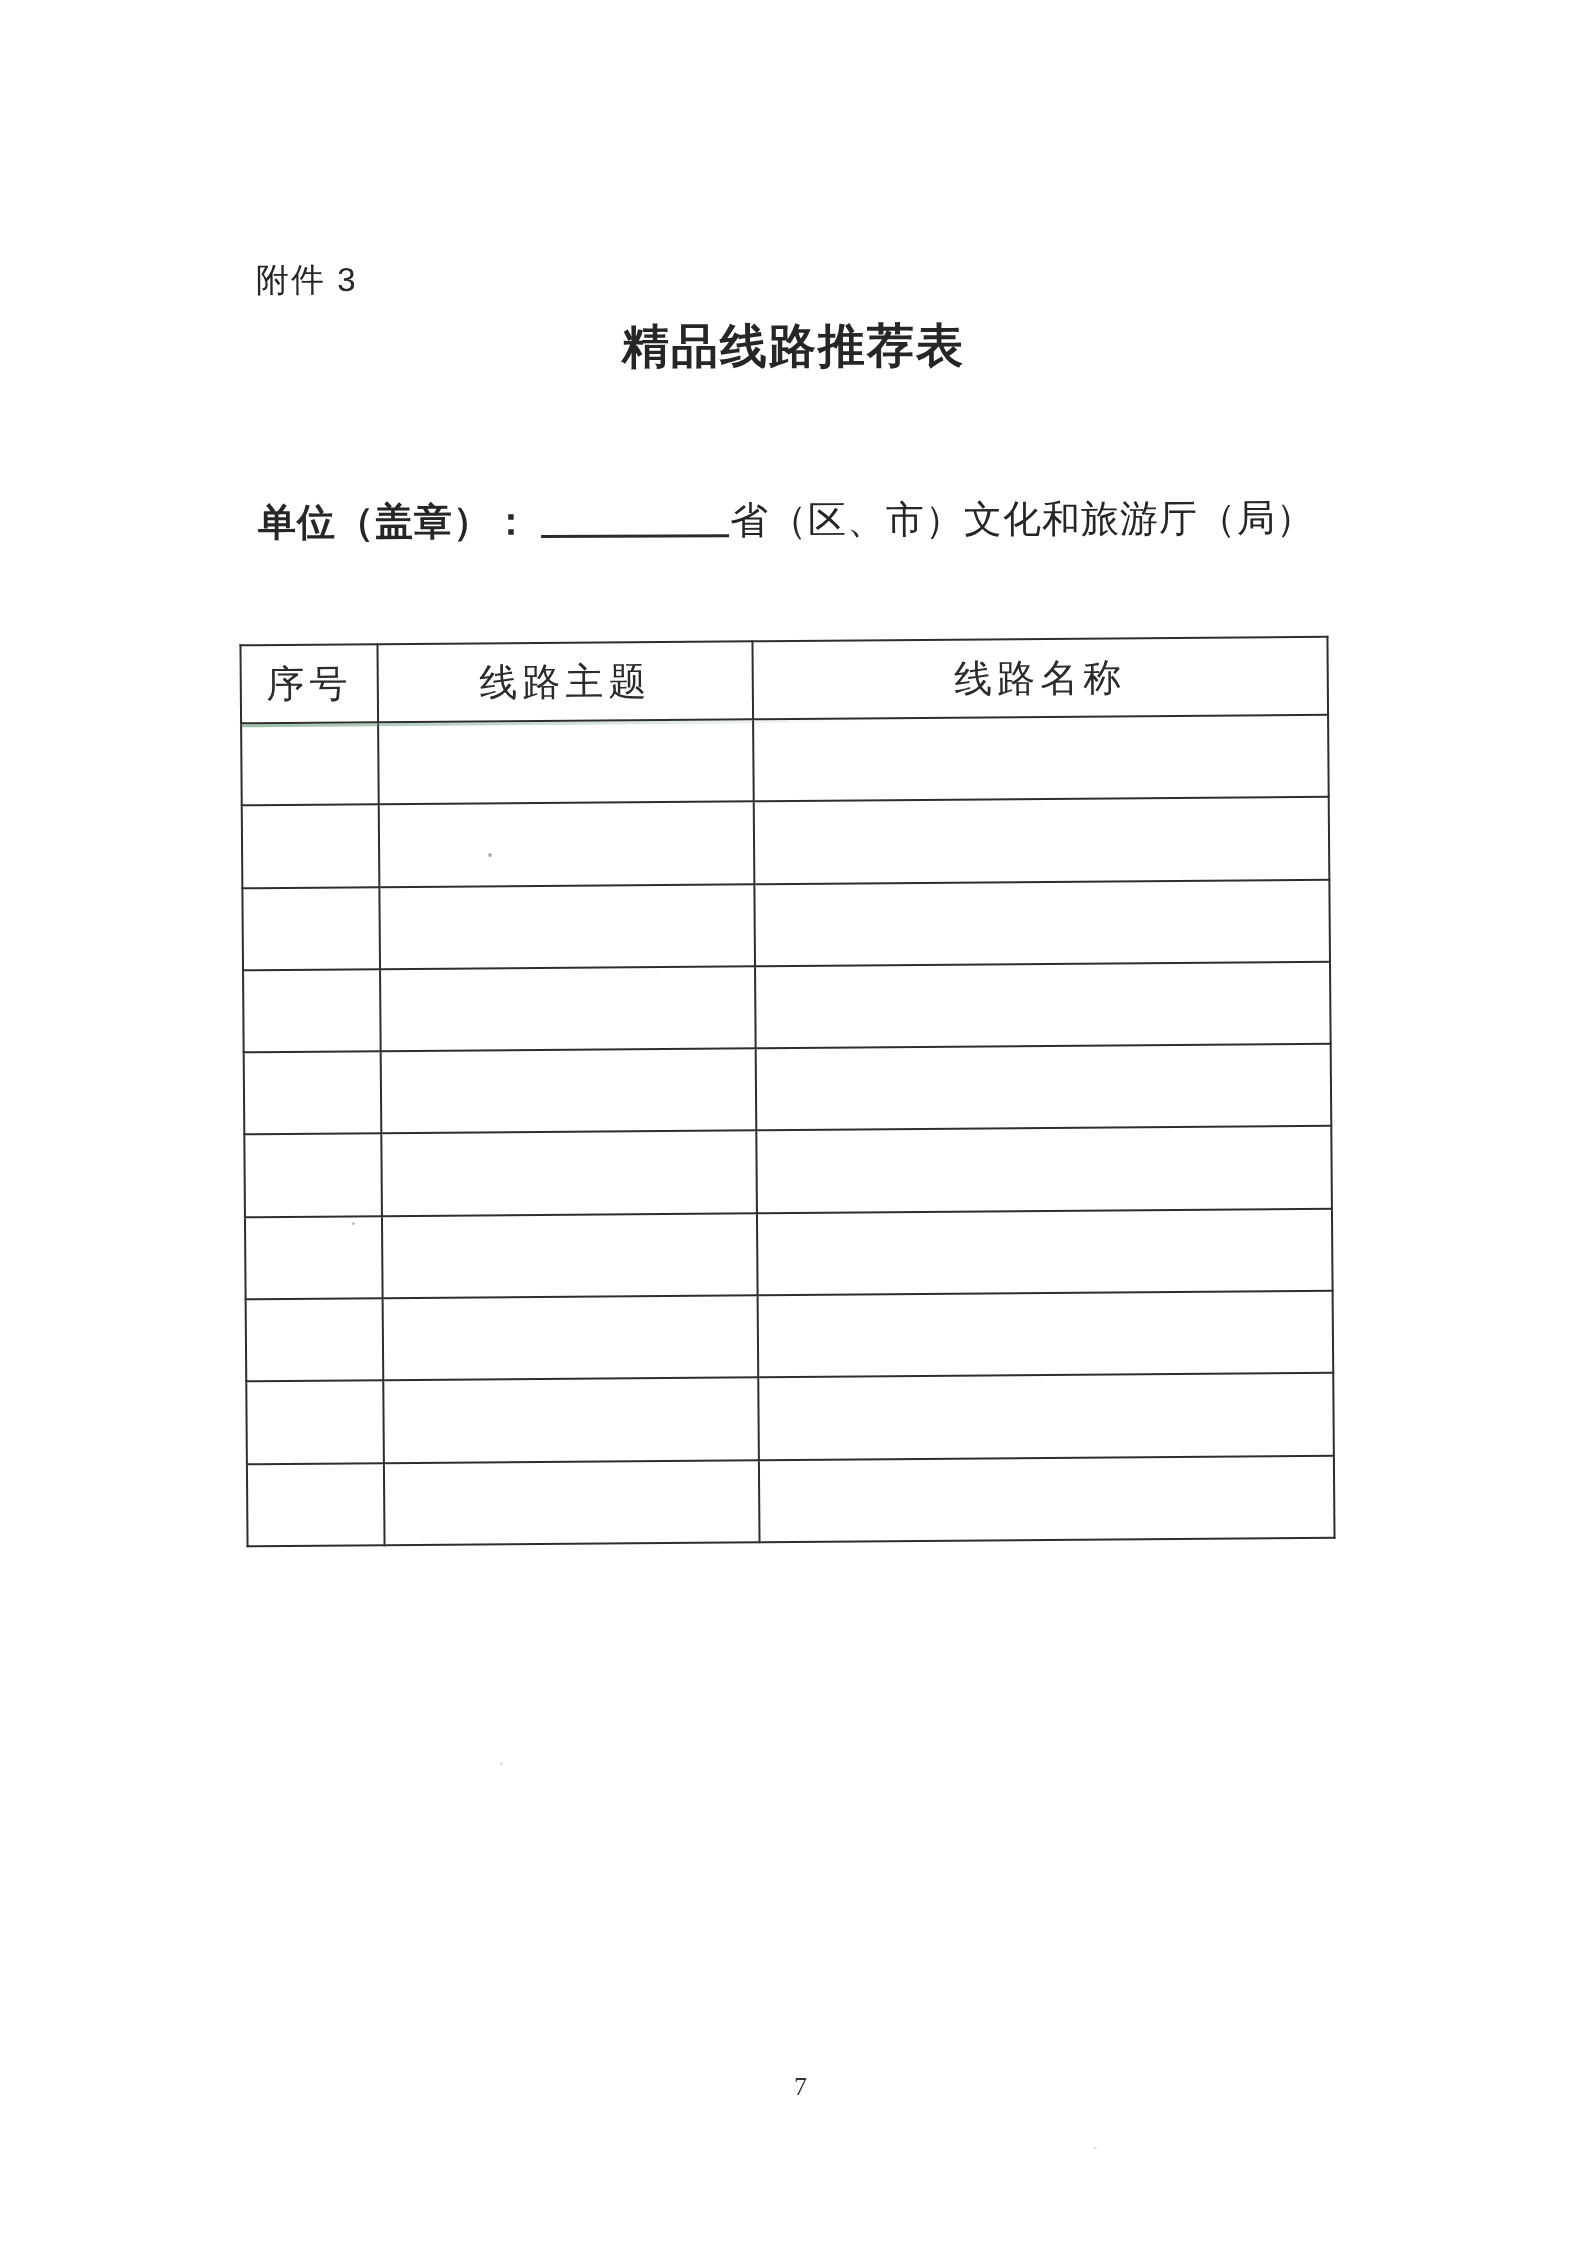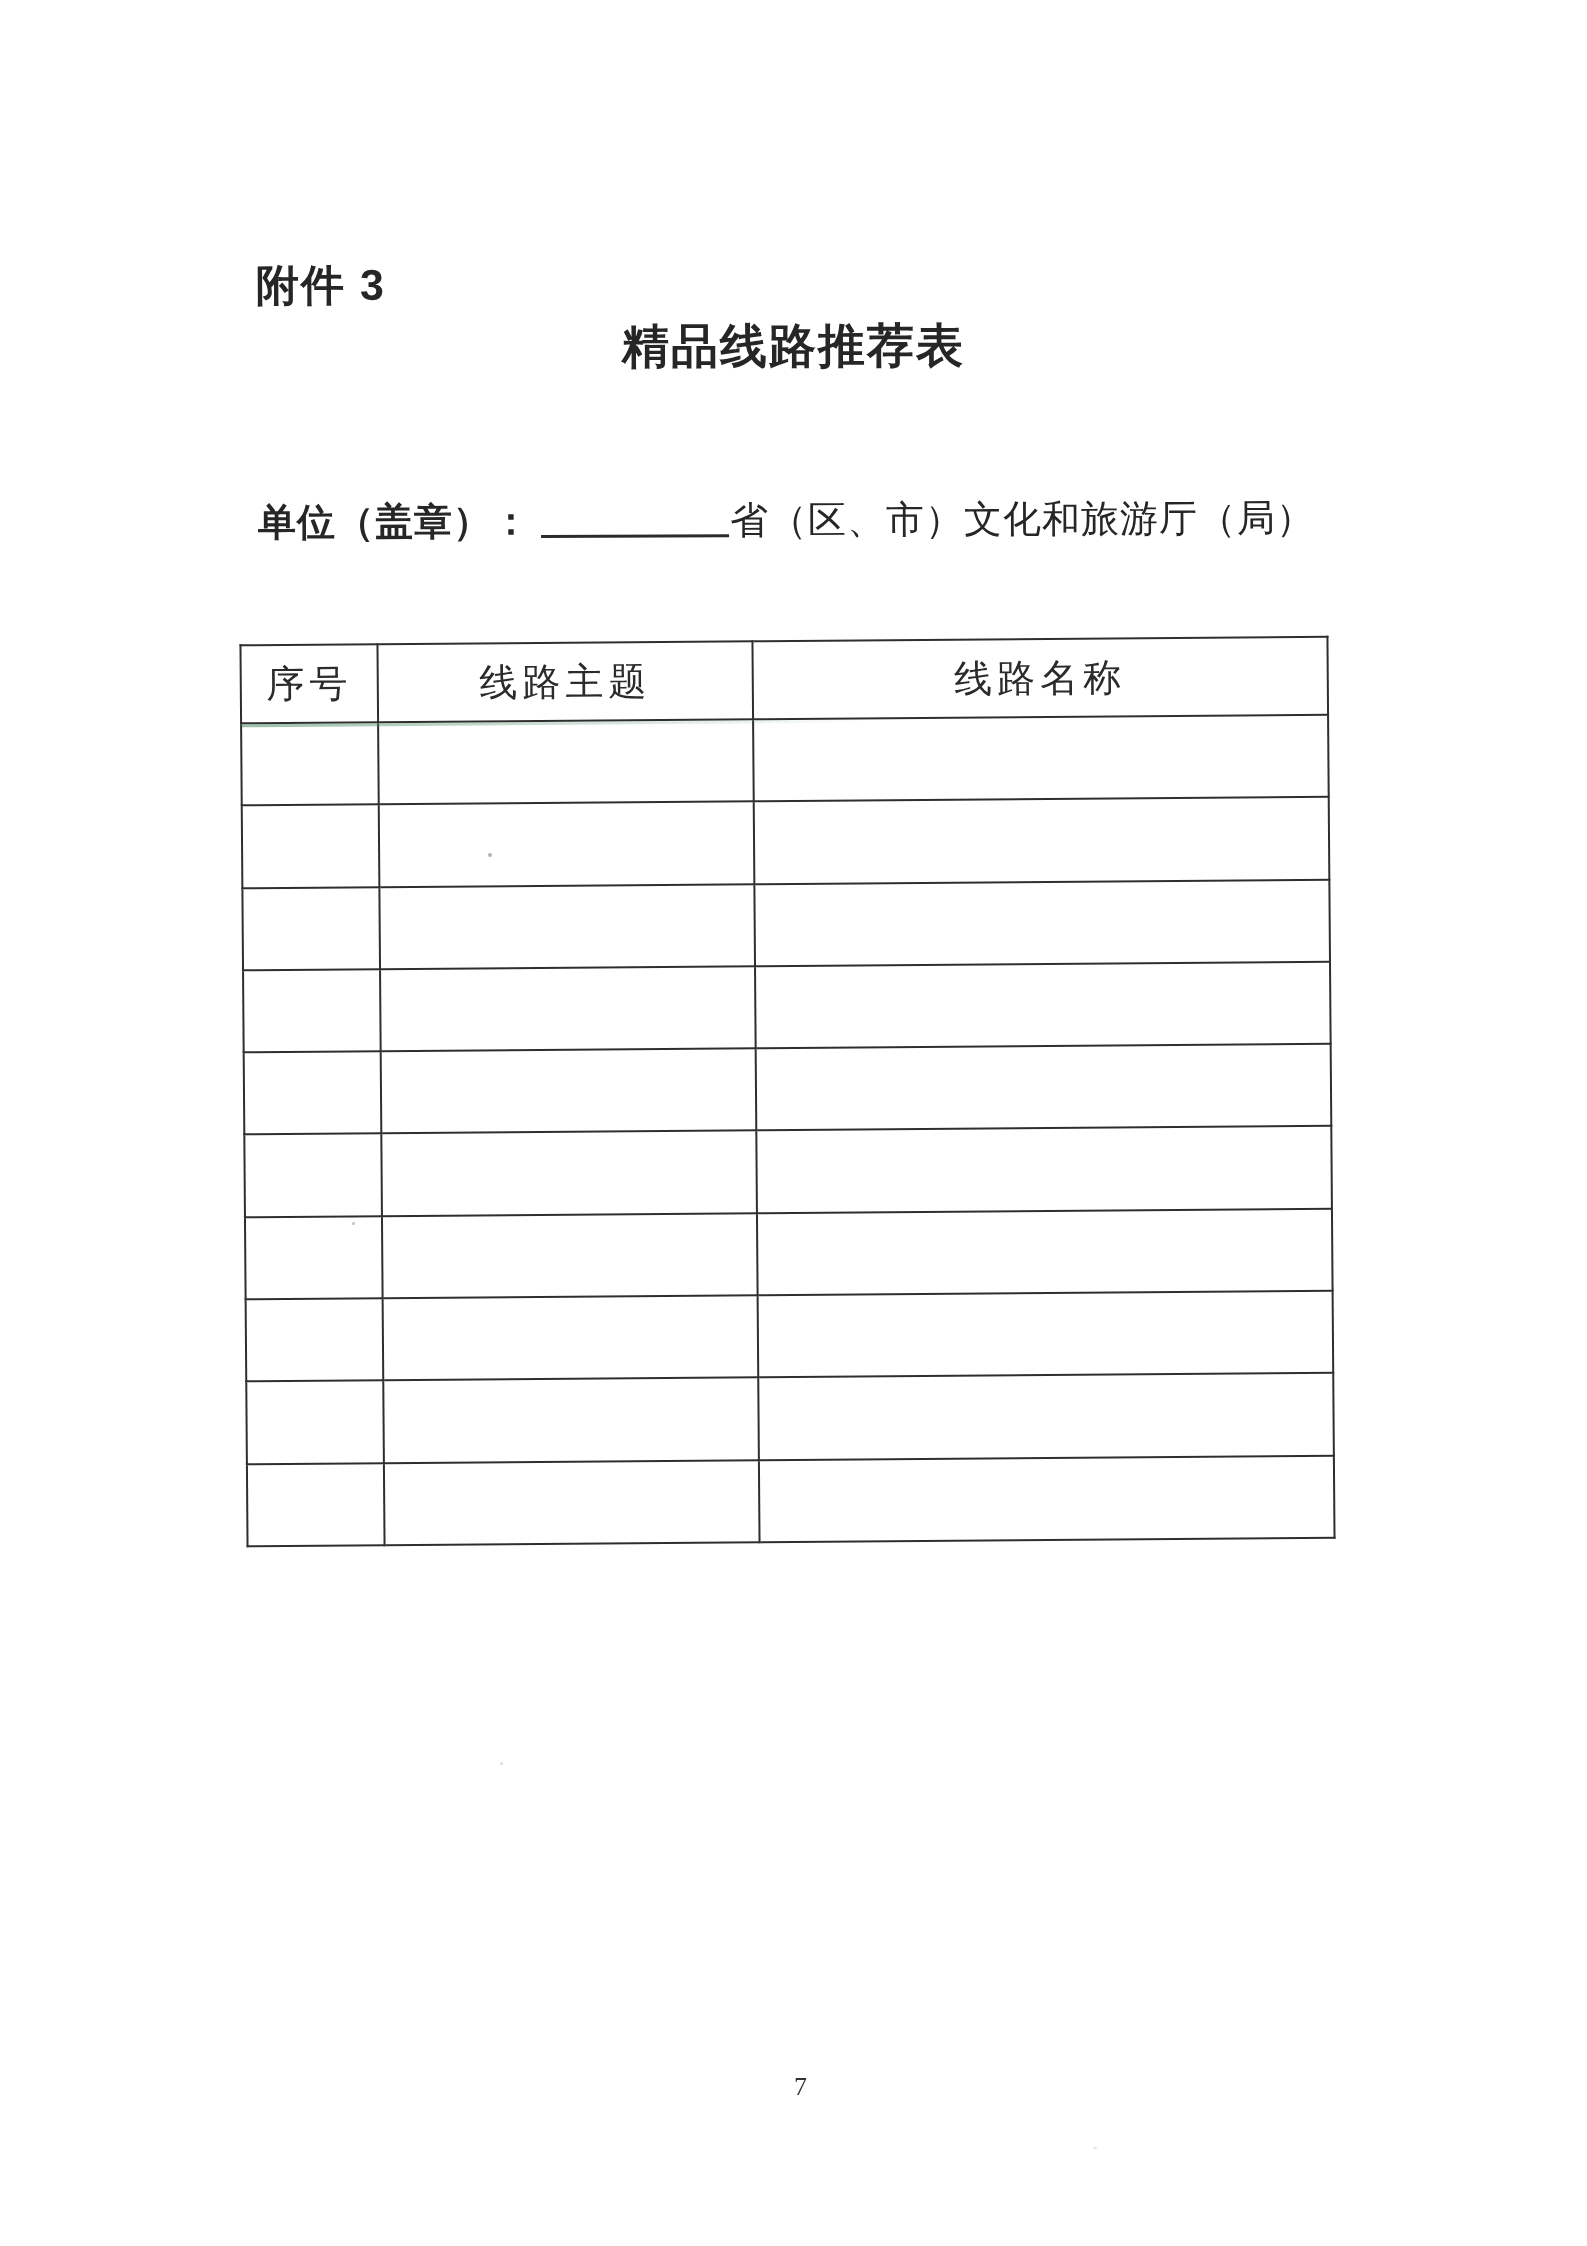--- a/index.html
+++ b/index.html
@@ -12,22 +12,22 @@
     color: var(--ink, #262626);
     overflow: hidden;
     font-family: "Liberation Serif", serif;
   }
 
   .attachment-label {
     position: absolute;
     left: 256px;
     top: 260px;
     font-family: "Liberation Sans", sans-serif;
-    font-weight: 700;
-    font-size: 43px;
+    font-weight: 400;
+    font-size: 33px;
     letter-spacing: 2px;
     line-height: 1.2;
     transform: rotate(-0.2deg);
   }
 
   .doc-title {
     position: absolute;
     left: 0;
     right: 0;
     top: 318px;

